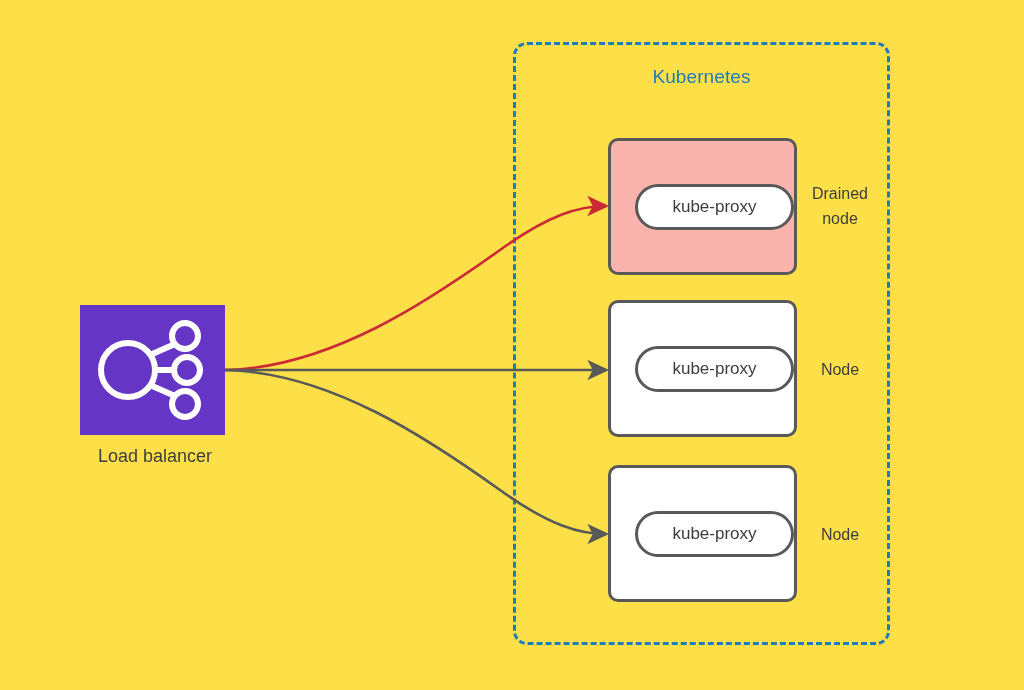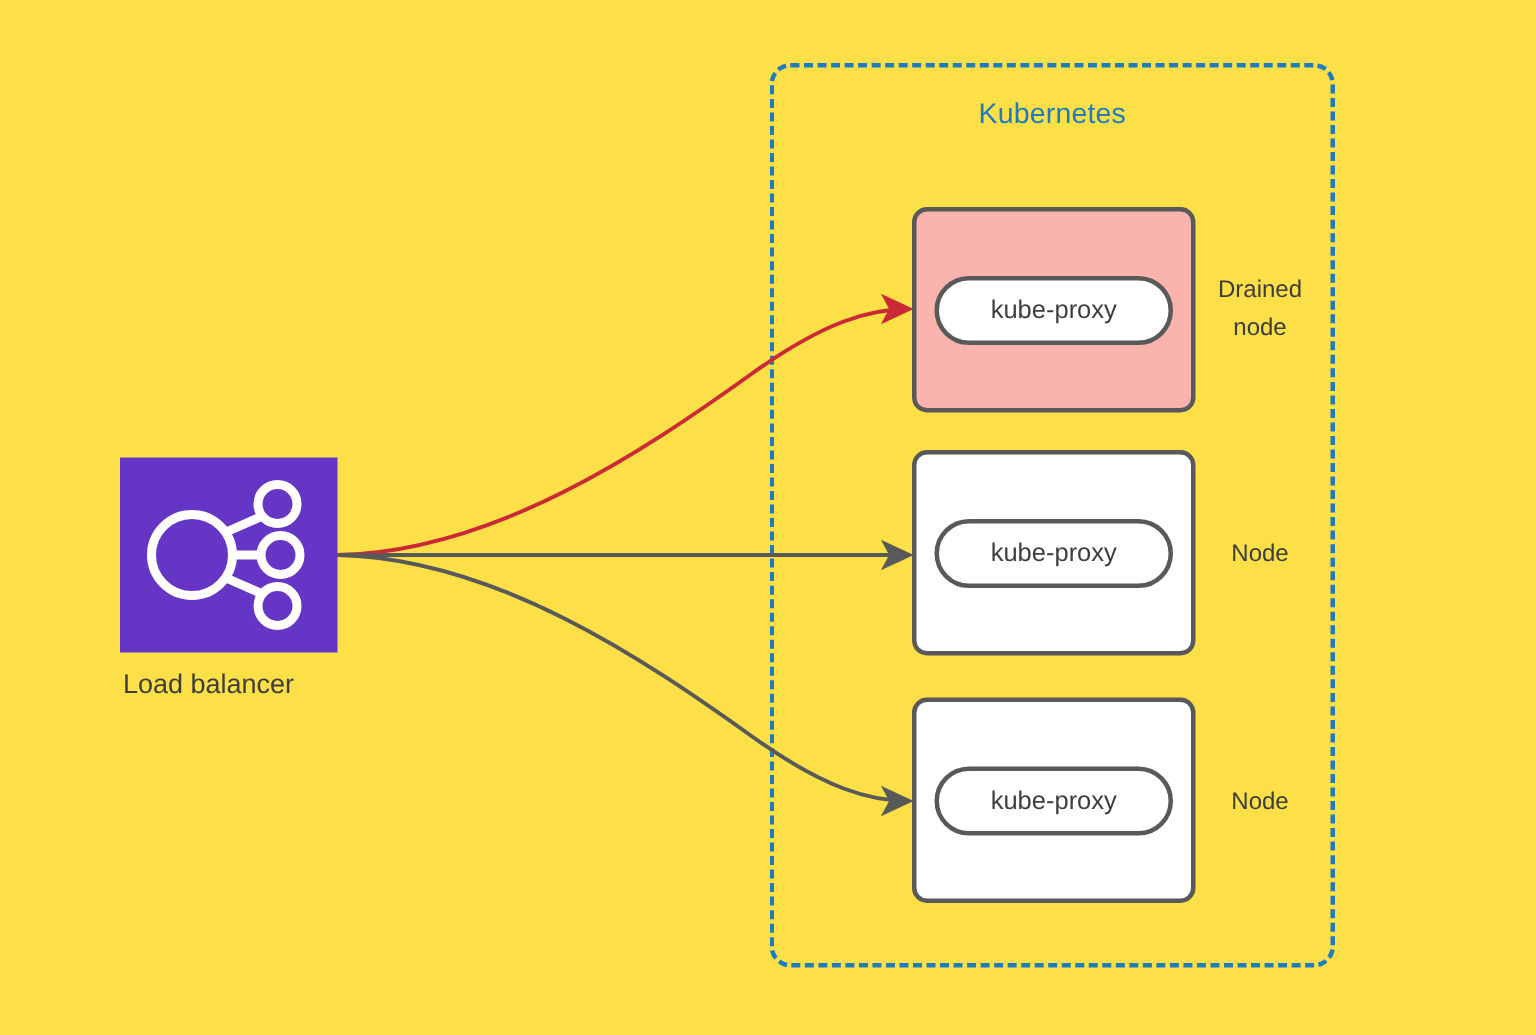--- a/index.html
+++ b/index.html
@@ -45,21 +45,21 @@
     position: absolute;
     left: 608px;
     width: 189px;
     height: 137px;
     box-sizing: border-box;
     border: 3px solid #595959;
     border-radius: 10px;
     background: #ffffff;
     display: flex;
     align-items: center;
-    justify-content: center;
+    justify-content: flex-end;
   }
   .node-box.drained {
     background: #FAB3AD;
   }
   .node-box.n1 { top: 138px; }
   .node-box.n2 { top: 300px; }
   .node-box.n3 { top: 465px; }
 
   
   .pill {
@@ -101,21 +101,21 @@
   }
   .lb-icon {
     position: absolute;
     left: 80px;
     top: 305px;
     width: 145px;
     height: 130px;
   }
   .lb-caption {
     position: absolute;
-    left: 8px;
+    left: 24px;
     top: 446px;
     width: 262px;
     text-align: center;
     font-size: 18px;
     color: #3D3D3D;
   }
 
   
   .edges {
     position: absolute;

